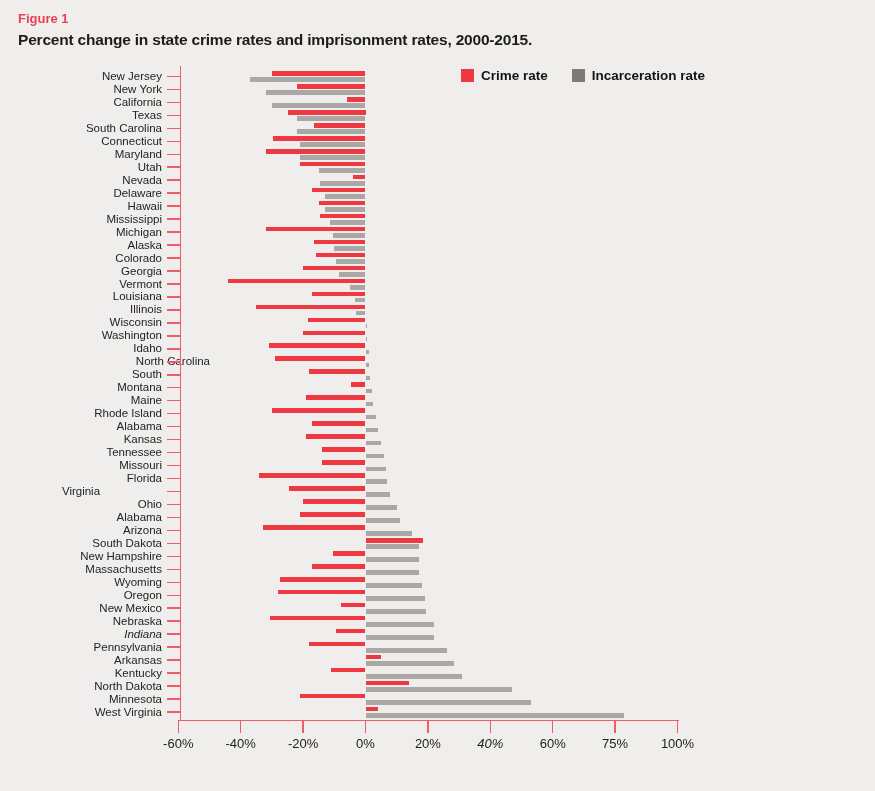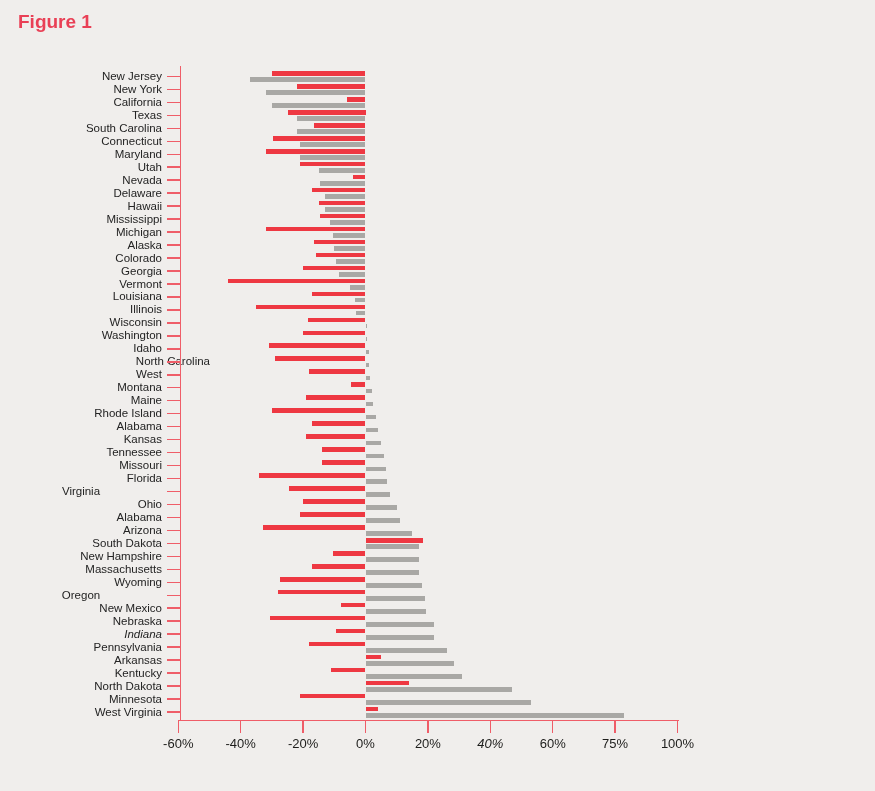--- a/index.html
+++ b/index.html
@@ -7,21 +7,21 @@
     width:875px;height:791px;
     background:#f0eeec;
     font-family:"Liberation Sans", sans-serif;
     color:#1d1d1b;
     position:relative;
     overflow:hidden;
   }
   #figure{position:absolute;inset:0;}
   .figure-label{
     position:absolute;left:18px;top:11px;
-    font-size:19px;font-weight:700;color:#e94056;
+    font-size:13px;font-weight:700;color:#e94056;
   }
   .chart-title{
     position:absolute;left:18px;top:31px;
     font-size:15.5px;font-weight:700;letter-spacing:-0.2px;color:#1d1c1a;
   }
   .legend{
     position:absolute;left:461px;top:68px;
     display:flex;align-items:center;gap:24px;
   }
   .legend-item{display:flex;align-items:center;gap:7px;}
@@ -45,21 +45,32 @@
     position:absolute;text-align:center;width:200px;
     font-size:13.5px;font-weight:700;color:#141414;
   }
 </style>
 </head>
 <body>
 
 <div id="figure">
 
   <div class="figure-label">Figure 1</div>
-
+  <div class="chart-title">Percent change in state crime rates and imprisonment rates, 2000-2015.</div>
+
+  <div class="legend">
+    <div class="legend-item">
+      <span class="legend-swatch" style="background: rgb(238, 56, 66);"></span>
+      <span class="legend-text">Crime rate</span>
+    </div>
+    <div class="legend-item">
+      <span class="legend-swatch" style="background: rgb(124, 123, 121);"></span>
+      <span class="legend-text">Incarceration rate</span>
+    </div>
+  </div>
 
   <div id="plot-area">
       <div class="row-label" style="top: 70px;">New Jersey</div>
       <div class="row-tick" style="left: 167px; top: 75.7px; width: 12.5px;"></div>
       <div class="bar" style="left: 271.9px; top: 71.1px; width: 93.6px; height: 4.6px; background: rgb(238, 56, 66); position: absolute;"></div>
       <div class="bar" style="left: 250.06px; top: 77.4px; width: 115.44px; height: 4.6px; background: rgb(169, 168, 165); position: absolute;"></div>
       <div class="row-label" style="top: 82.97px;">New York</div>
       <div class="row-tick" style="left: 167px; top: 88.67px; width: 12.5px;"></div>
       <div class="bar" style="left: 296.86px; top: 84.07px; width: 68.64px; height: 4.6px; background: rgb(238, 56, 66); position: absolute;"></div>
       <div class="bar" style="left: 265.66px; top: 90.37px; width: 99.84px; height: 4.6px; background: rgb(169, 168, 165); position: absolute;"></div>
@@ -140,21 +151,21 @@
       <div class="bar" style="left: 303.1px; top: 330.5px; width: 62.4px; height: 4.6px; background: rgb(238, 56, 66); position: absolute;"></div>
       <div class="bar" style="left: 365.5px; top: 336.8px; width: 1.6px; height: 4.6px; background: rgb(169, 168, 165); position: absolute;"></div>
       <div class="row-label" style="top: 342.37px;">Idaho</div>
       <div class="row-tick" style="left: 167px; top: 348.07px; width: 12.5px;"></div>
       <div class="bar" style="left: 268.78px; top: 343.47px; width: 96.72px; height: 4.6px; background: rgb(238, 56, 66); position: absolute;"></div>
       <div class="bar" style="left: 365.5px; top: 349.77px; width: 3.12px; height: 4.6px; background: rgb(169, 168, 165); position: absolute;"></div>
       <div class="row-label" style="top: 355.34px; margin-left: 48px;">North Carolina</div>
       <div class="row-tick" style="left: 167px; top: 361.04px; width: 12.5px;"></div>
       <div class="bar" style="left: 275.02px; top: 356.44px; width: 90.48px; height: 4.6px; background: rgb(238, 56, 66); position: absolute;"></div>
       <div class="bar" style="left: 365.5px; top: 362.74px; width: 3.12px; height: 4.6px; background: rgb(169, 168, 165); position: absolute;"></div>
-      <div class="row-label" style="top: 368.31px;">West</div>
+      <div class="row-label" style="top: 368.31px;">South</div>
       <div class="row-tick" style="left: 167px; top: 374.01px; width: 12.5px;"></div>
       <div class="bar" style="left: 309.34px; top: 369.41px; width: 56.16px; height: 4.6px; background: rgb(238, 56, 66); position: absolute;"></div>
       <div class="bar" style="left: 365.5px; top: 375.71px; width: 4.68px; height: 4.6px; background: rgb(169, 168, 165); position: absolute;"></div>
       <div class="row-label" style="top: 381.28px;">Montana</div>
       <div class="row-tick" style="left: 167px; top: 386.98px; width: 12.5px;"></div>
       <div class="bar" style="left: 351.46px; top: 382.38px; width: 14.04px; height: 4.6px; background: rgb(238, 56, 66); position: absolute;"></div>
       <div class="bar" style="left: 365.5px; top: 388.68px; width: 6.24px; height: 4.6px; background: rgb(169, 168, 165); position: absolute;"></div>
       <div class="row-label" style="top: 394.25px;">Maine</div>
       <div class="row-tick" style="left: 167px; top: 399.95px; width: 12.5px;"></div>
       <div class="bar" style="left: 306.22px; top: 395.35px; width: 59.28px; height: 4.6px; background: rgb(238, 56, 66); position: absolute;"></div>
@@ -208,21 +219,21 @@
       <div class="bar" style="left: 332.74px; top: 550.99px; width: 32.76px; height: 4.6px; background: rgb(238, 56, 66); position: absolute;"></div>
       <div class="bar" style="left: 365.5px; top: 557.29px; width: 53.04px; height: 4.6px; background: rgb(169, 168, 165); position: absolute;"></div>
       <div class="row-label" style="top: 562.86px;">Massachusetts</div>
       <div class="row-tick" style="left: 167px; top: 568.56px; width: 12.5px;"></div>
       <div class="bar" style="left: 312.46px; top: 563.96px; width: 53.04px; height: 4.6px; background: rgb(238, 56, 66); position: absolute;"></div>
       <div class="bar" style="left: 365.5px; top: 570.26px; width: 53.04px; height: 4.6px; background: rgb(169, 168, 165); position: absolute;"></div>
       <div class="row-label" style="top: 575.83px;">Wyoming</div>
       <div class="row-tick" style="left: 167px; top: 581.53px; width: 12.5px;"></div>
       <div class="bar" style="left: 279.7px; top: 576.93px; width: 85.8px; height: 4.6px; background: rgb(238, 56, 66); position: absolute;"></div>
       <div class="bar" style="left: 365.5px; top: 583.23px; width: 56.16px; height: 4.6px; background: rgb(169, 168, 165); position: absolute;"></div>
-      <div class="row-label" style="top: 588.8px; text-align: center;">Oregon</div>
+      <div class="row-label" style="top: 588.8px;">Oregon</div>
       <div class="row-tick" style="left: 167px; top: 594.5px; width: 12.5px;"></div>
       <div class="bar" style="left: 278.14px; top: 589.9px; width: 87.36px; height: 4.6px; background: rgb(238, 56, 66); position: absolute;"></div>
       <div class="bar" style="left: 365.5px; top: 596.2px; width: 59.28px; height: 4.6px; background: rgb(169, 168, 165); position: absolute;"></div>
       <div class="row-label" style="top: 601.77px;">New Mexico</div>
       <div class="row-tick" style="left: 167px; top: 607.47px; width: 12.5px;"></div>
       <div class="bar" style="left: 340.54px; top: 602.87px; width: 24.96px; height: 4.6px; background: rgb(238, 56, 66); position: absolute;"></div>
       <div class="bar" style="left: 365.5px; top: 609.17px; width: 60.84px; height: 4.6px; background: rgb(169, 168, 165); position: absolute;"></div>
       <div class="row-label" style="top: 614.74px;">Nebraska</div>
       <div class="row-tick" style="left: 167px; top: 620.44px; width: 12.5px;"></div>
       <div class="bar" style="left: 270.34px; top: 615.84px; width: 95.16px; height: 4.6px; background: rgb(238, 56, 66); position: absolute;"></div>

